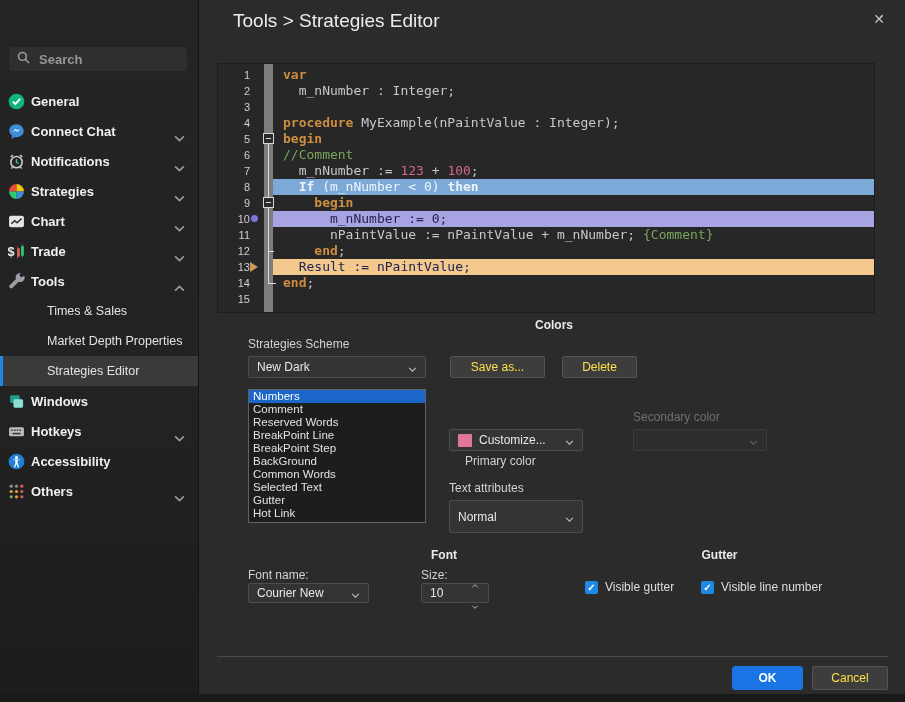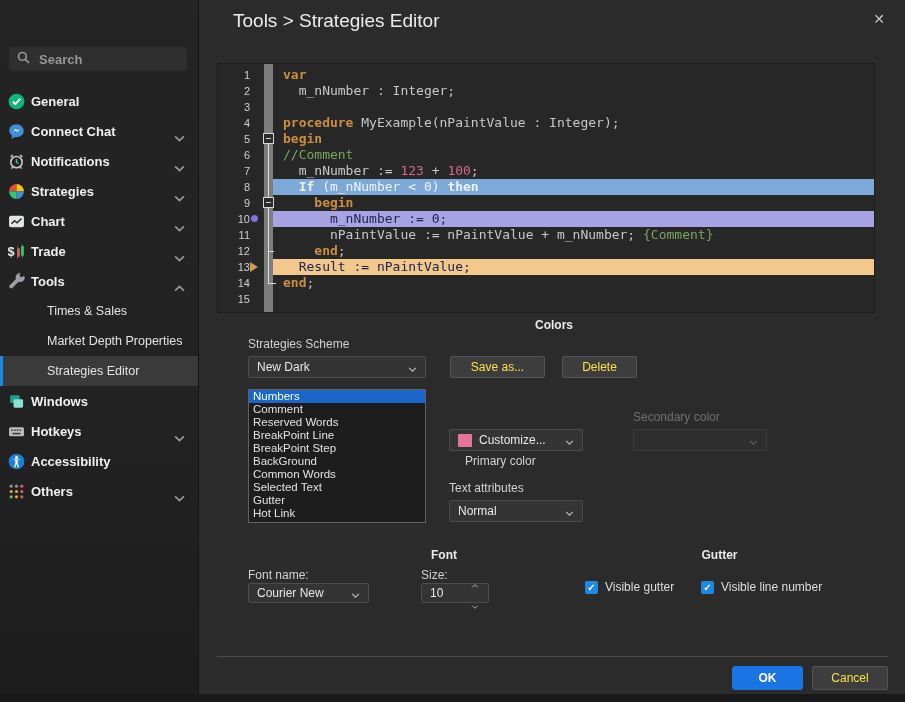--- a/index.html
+++ b/index.html
@@ -378,21 +378,21 @@
   <div class="dd disabled" style="left:434px;top:429px;width:134px;height:22px;">
     <span class="val"></span>
     <span>
       <svg width="9" height="5" viewBox="0 0 10 6">
           <path d="M1 1l4 4 4-4" stroke="#5f5f5f" stroke-width="1.5" fill="none"></path>
         </svg>
     </span>
   </div>
 
   <div class="lbl" style="left:250px;top:481px;">Text attributes</div>
-  <div class="dd" style="left:250px;top:500px;width:134px;height:22px;">
+  <div class="dd" style="left:250px;top:500px;width:134px;height:33px;">
     <span class="val">Normal</span>
     <span>
       <svg width="9" height="5" viewBox="0 0 10 6">
           <path d="M1 1l4 4 4-4" stroke="#b5b5b5" stroke-width="1.5" fill="none"></path>
         </svg>
     </span>
   </div>
 
   <div class="sect" style="left:34px;top:548px;width:422px;">
     <span>Font</span>

